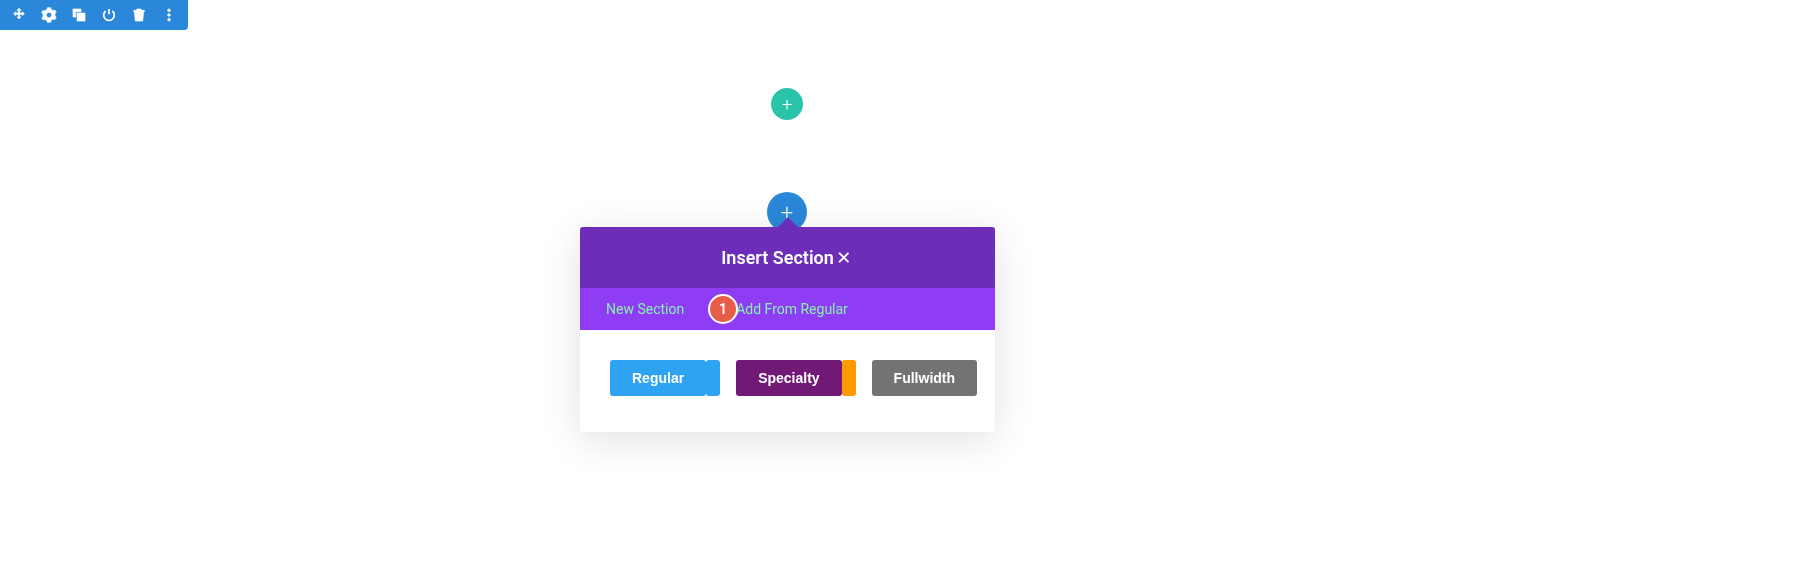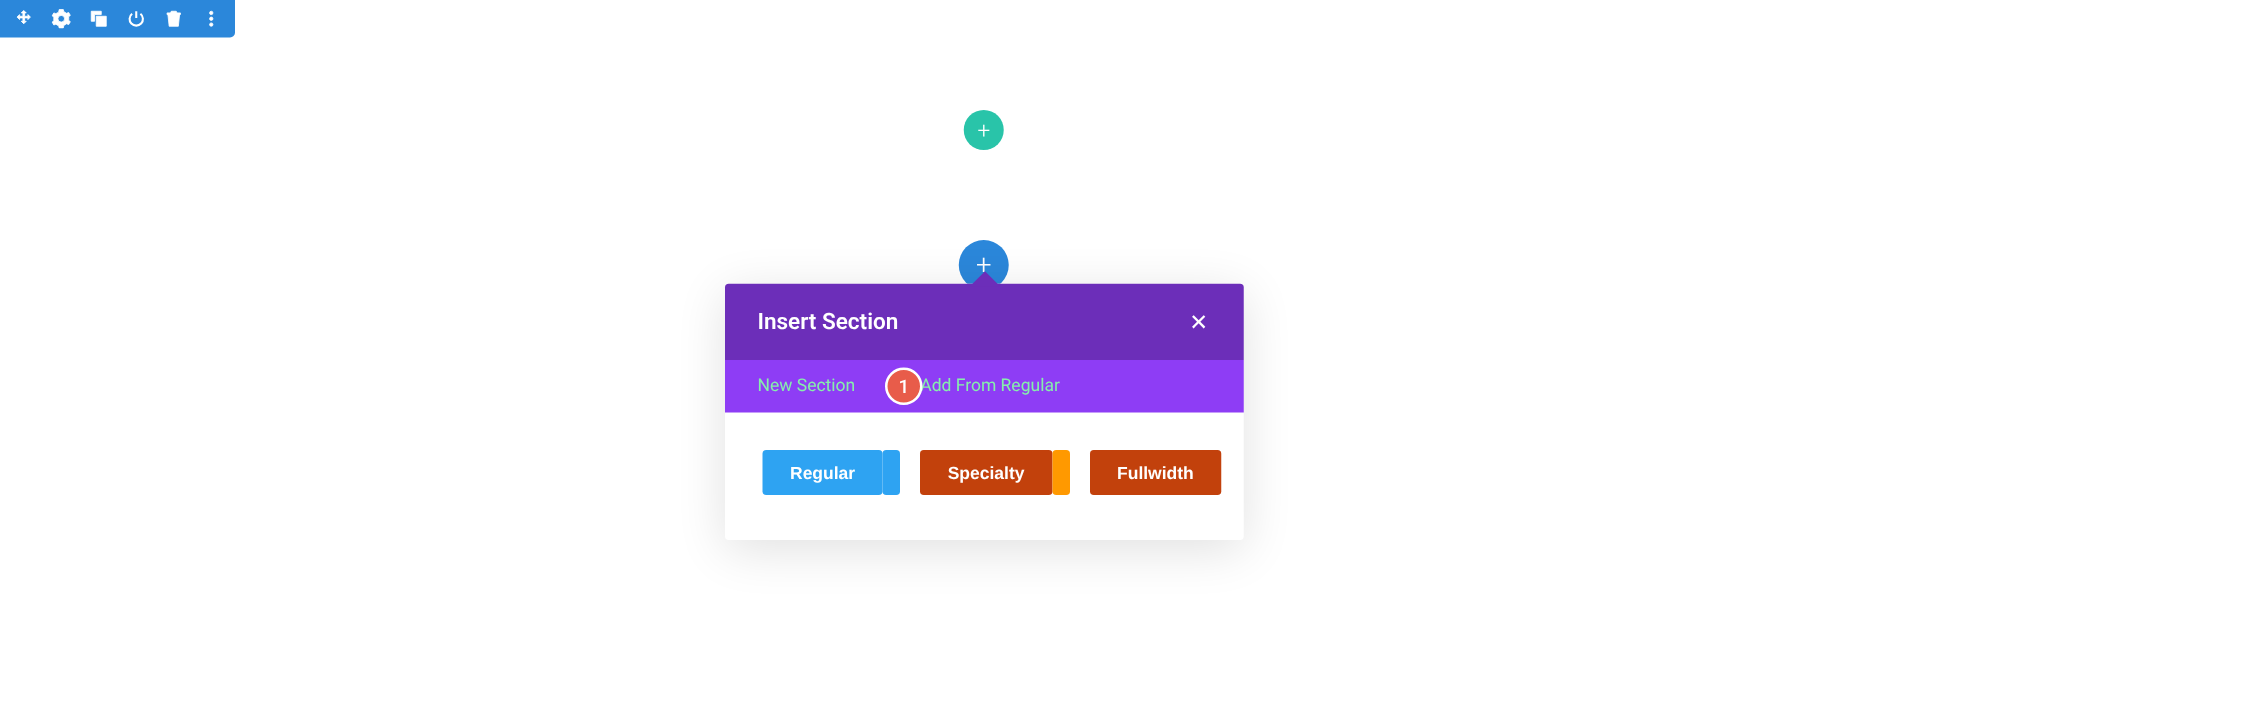--- a/index.html
+++ b/index.html
@@ -87,21 +87,21 @@
       transform: translateX(-50%);
       border-left: 12px solid transparent;
       border-right: 12px solid transparent;
       border-bottom: 12px solid #6c2eb9;
     }
     .modal-header {
       background: #6c2eb9;
       color: #ffffff;
       padding: 20px 26px;
       display: flex;
-      justify-content: space-between;
+      justify-content: center;
       align-items: center;
       border-radius: 3px 3px 0 0;
     }
     .modal-title {
       font-size: 18px;
       font-weight: 600;
     }
     .modal-close {
       cursor: pointer;
       font-size: 18px;
@@ -159,23 +159,23 @@
       border-radius: 3px;
       cursor: pointer;
     }
     .type-group {
       display: flex;
       gap: 0;
       align-items: stretch;
     }
     .type-btn.regular { background: #2ea3f2; }
     .type-side.regular-side { background: #2ea3f2; }
-    .type-btn.specialty { background: #c2410c; }
+    .type-btn.specialty { background: #701a75; }
     .type-side.specialty-side { background: #ff9900; }
-    .type-btn.fullwidth { background: #c2410c; }
+    .type-btn.fullwidth { background: #737373; }
     .type-side {
       width: 14px;
       border-radius: 3px;
       cursor: pointer;
     }
   </style>
 </head>
 <body>
 
 <div class="section-toolbar">

